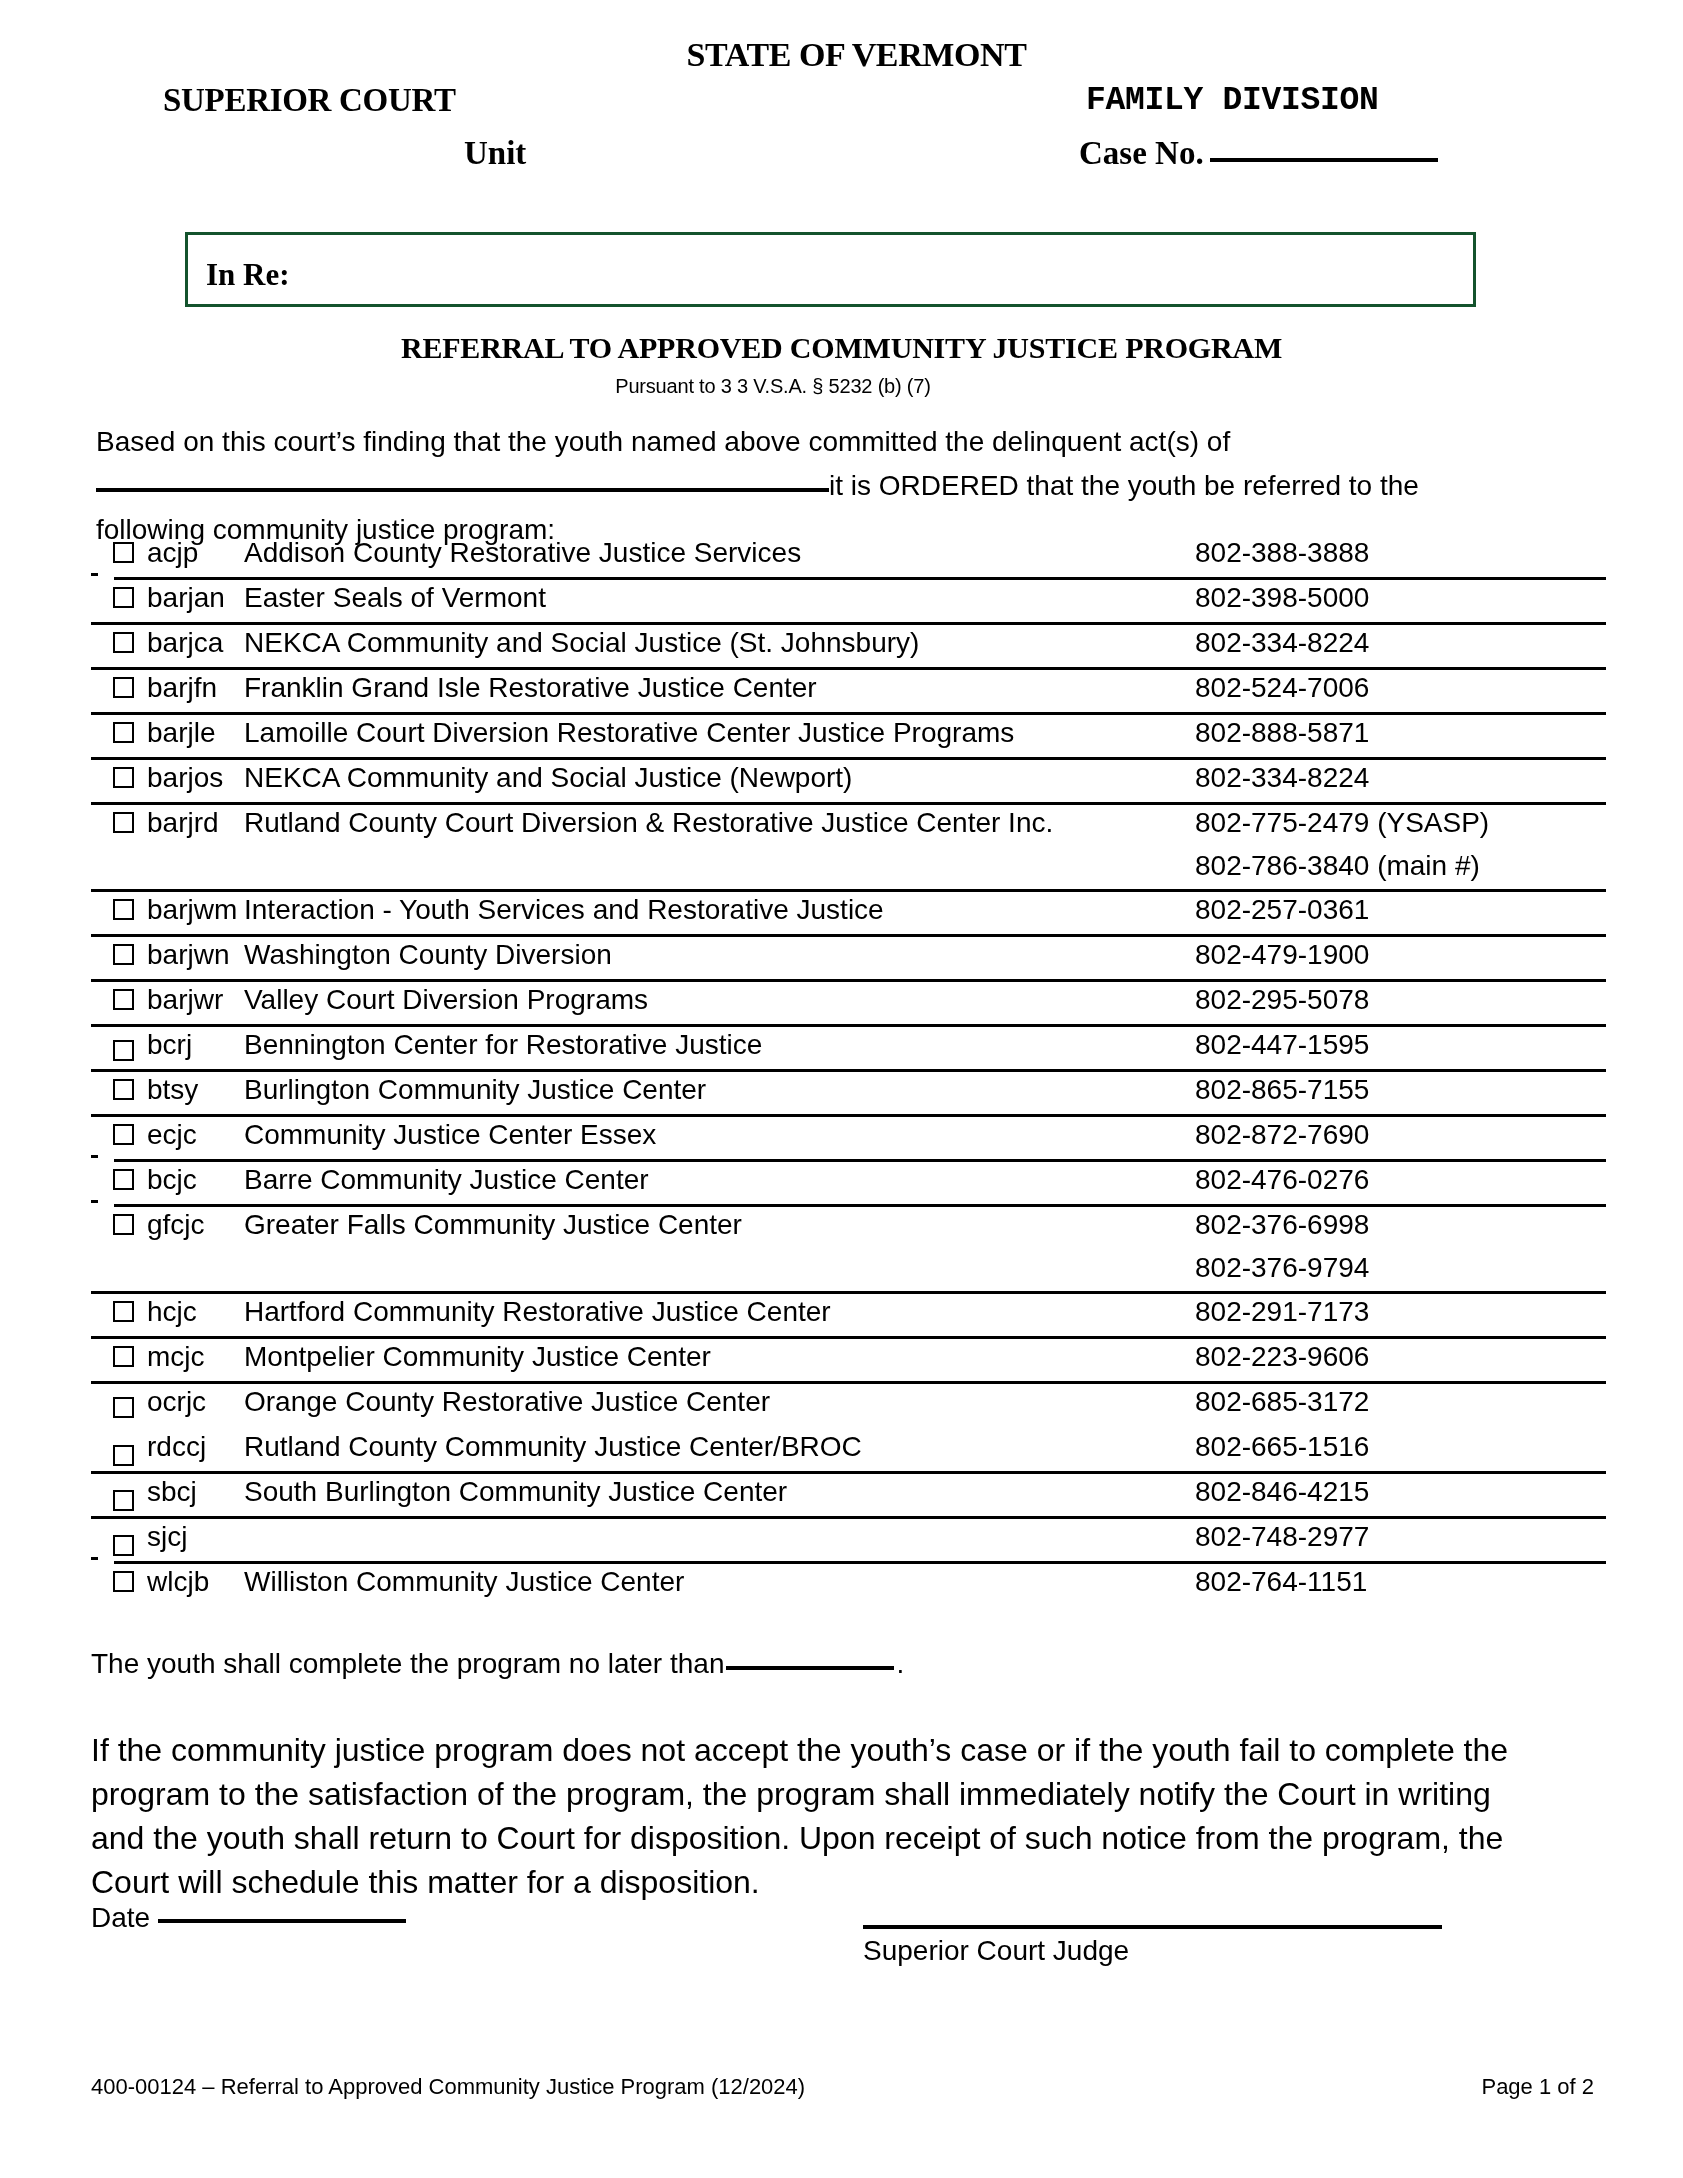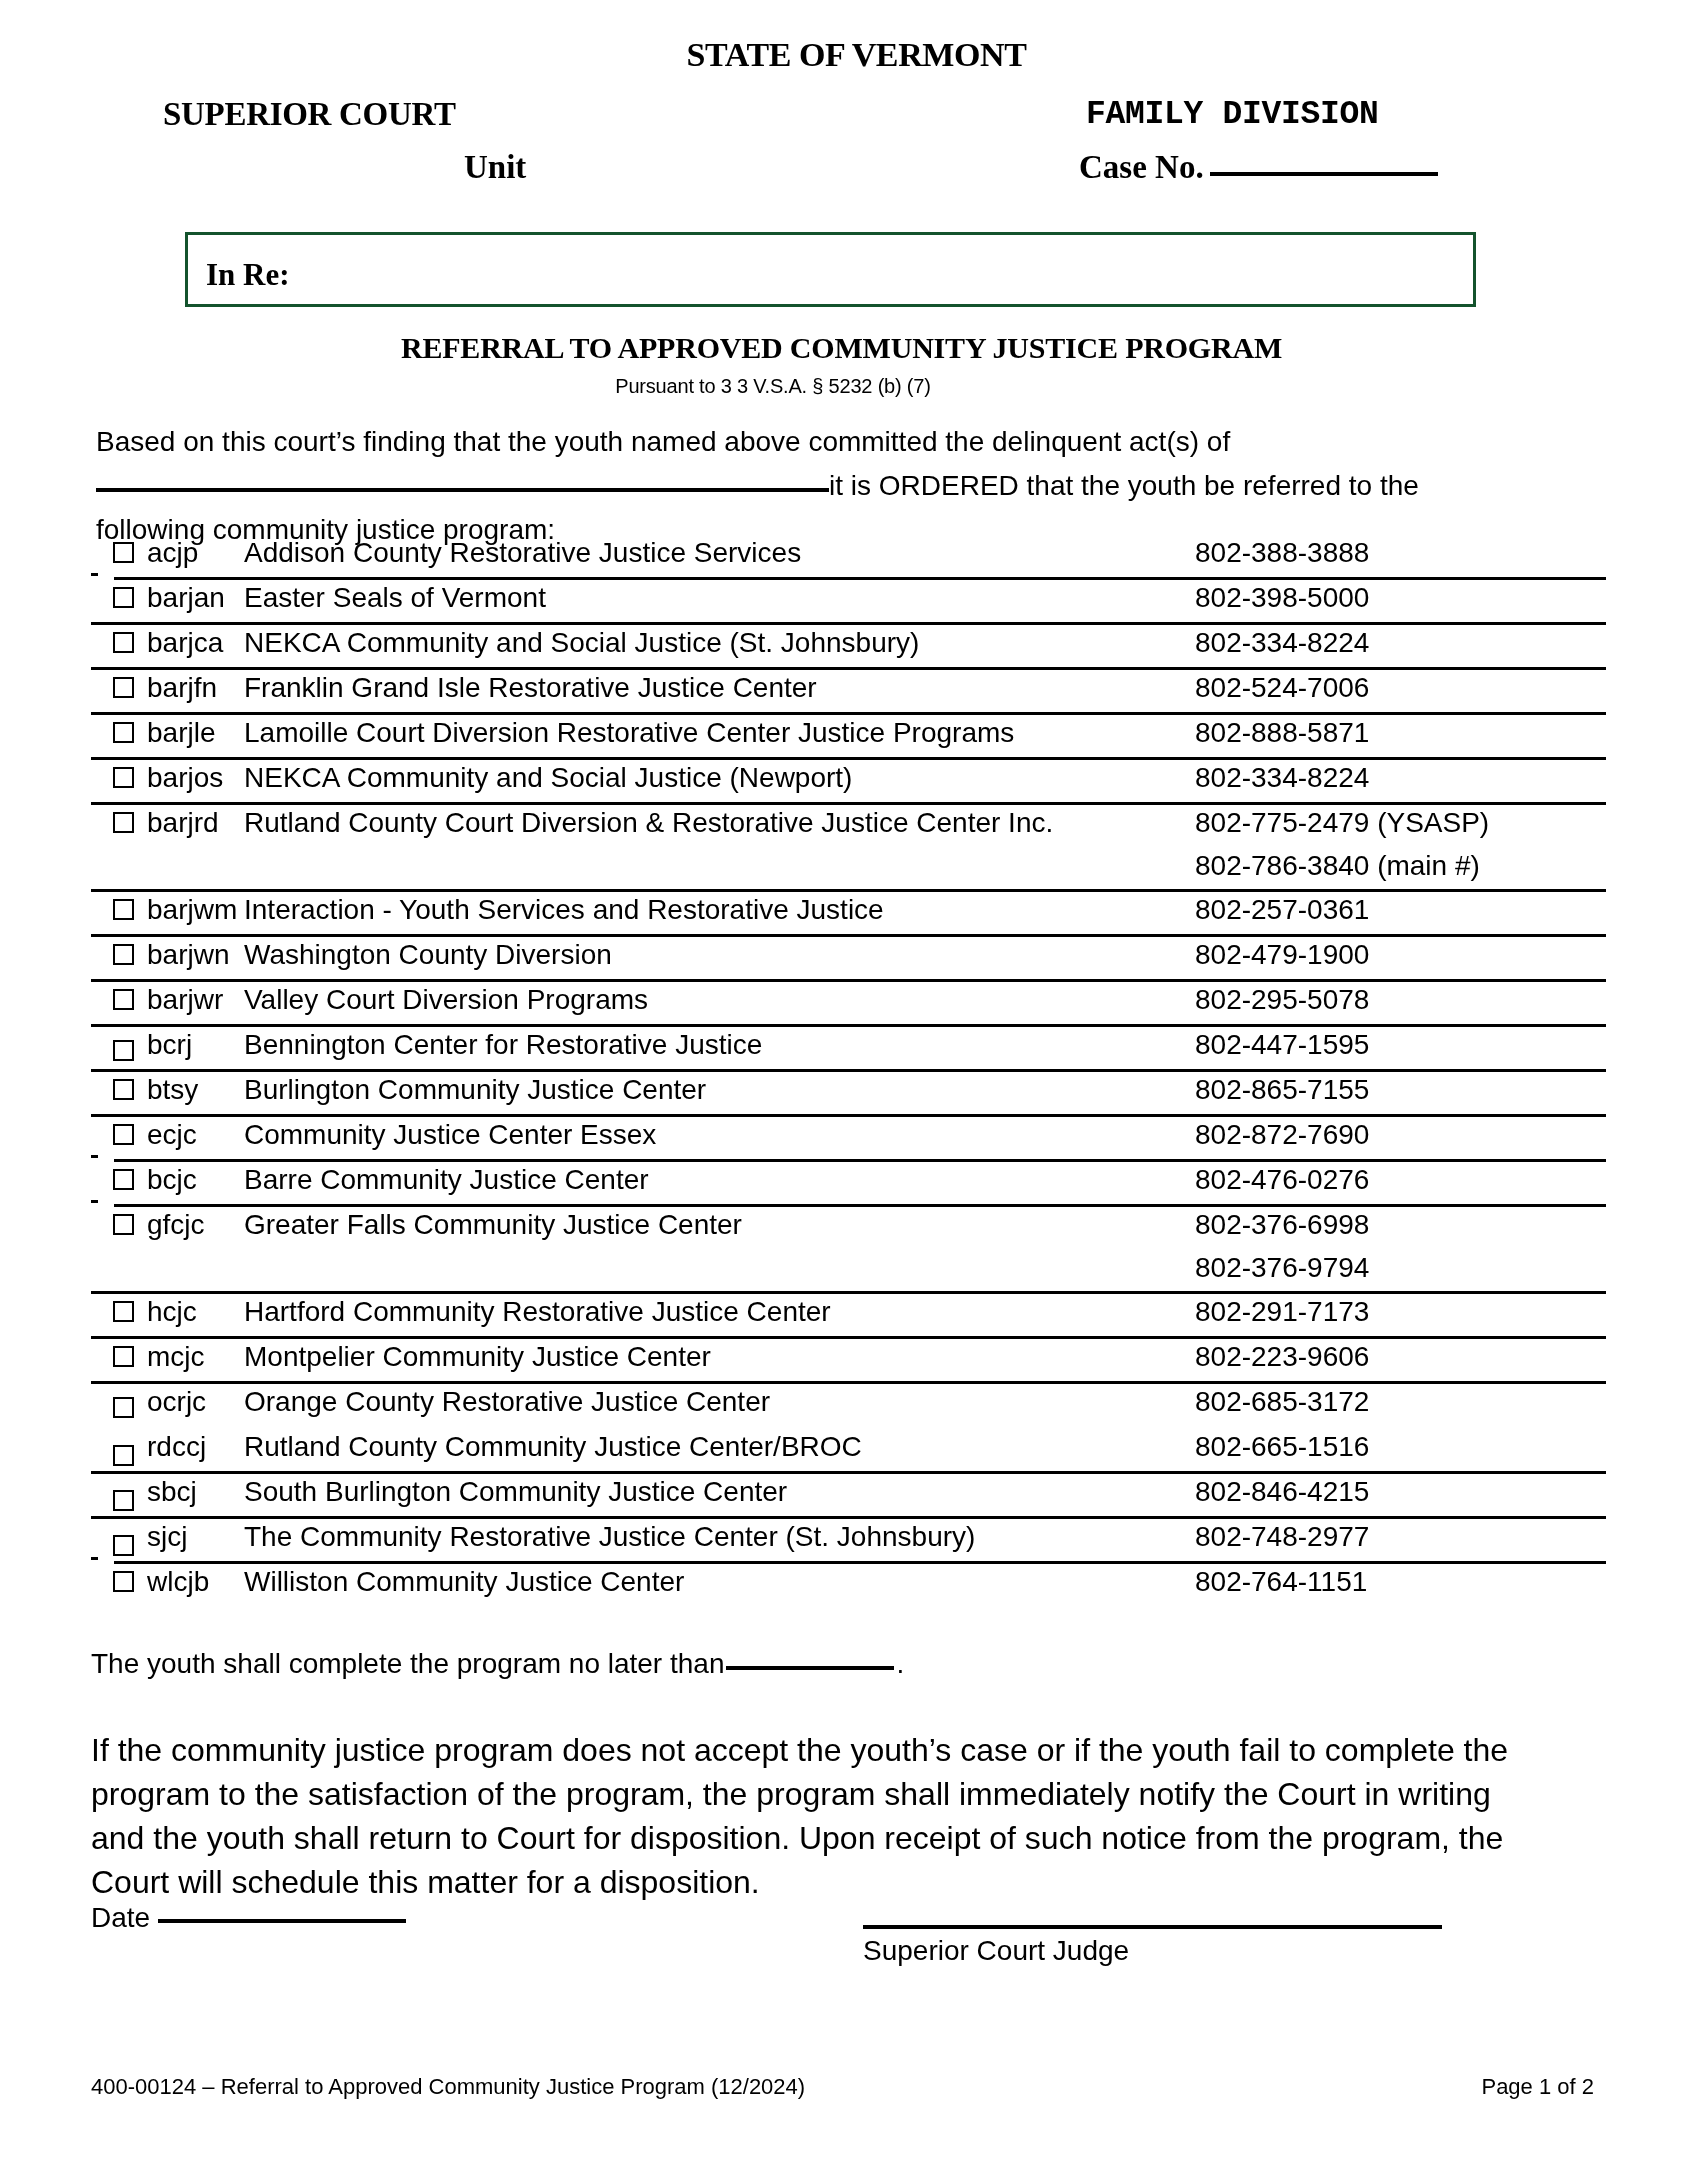--- a/index.html
+++ b/index.html
@@ -33,21 +33,21 @@
     text-align: center;
     font-family: "Liberation Serif", serif;
     font-weight: bold;
     font-size: 34px;
     letter-spacing: -0.4px;
     margin-left: 30px;
   }
   .court-row {
     position: relative;
     height: 53px;
-    margin-top: 22px;
+    margin-top: 8px;
   }
   .superior-court {
     position: absolute;
     left: 163px;
     top: 0;
     font-family: "Liberation Serif", serif;
     font-weight: bold;
     font-size: 33px;
     letter-spacing: -0.3px;
   }
@@ -486,21 +486,20 @@
       <div class="checkbox lower"></div>
       <div class="code">sbcj</div>
       <div class="pname">South Burlington Community Justice Center</div>
       <div class="phone">802-846-4215</div>
       <div class="rule indent-b"></div>
     </div>
 
     <div class="prow">
       <div class="checkbox lower"></div>
       <div class="code">sjcj</div>
-      <div class="pname">The Community Restorative Justice Center (St. Johnsbury)</div>
       <div class="phone">802-748-2977</div>
       <div class="tick"></div>
       <div class="rule indent-a"></div>
     </div>
 
     <div class="prow norule">
       <div class="checkbox"></div>
       <div class="code">wlcjb</div>
       <div class="pname">Williston Community Justice Center</div>
       <div class="phone">802-764-1151</div>

